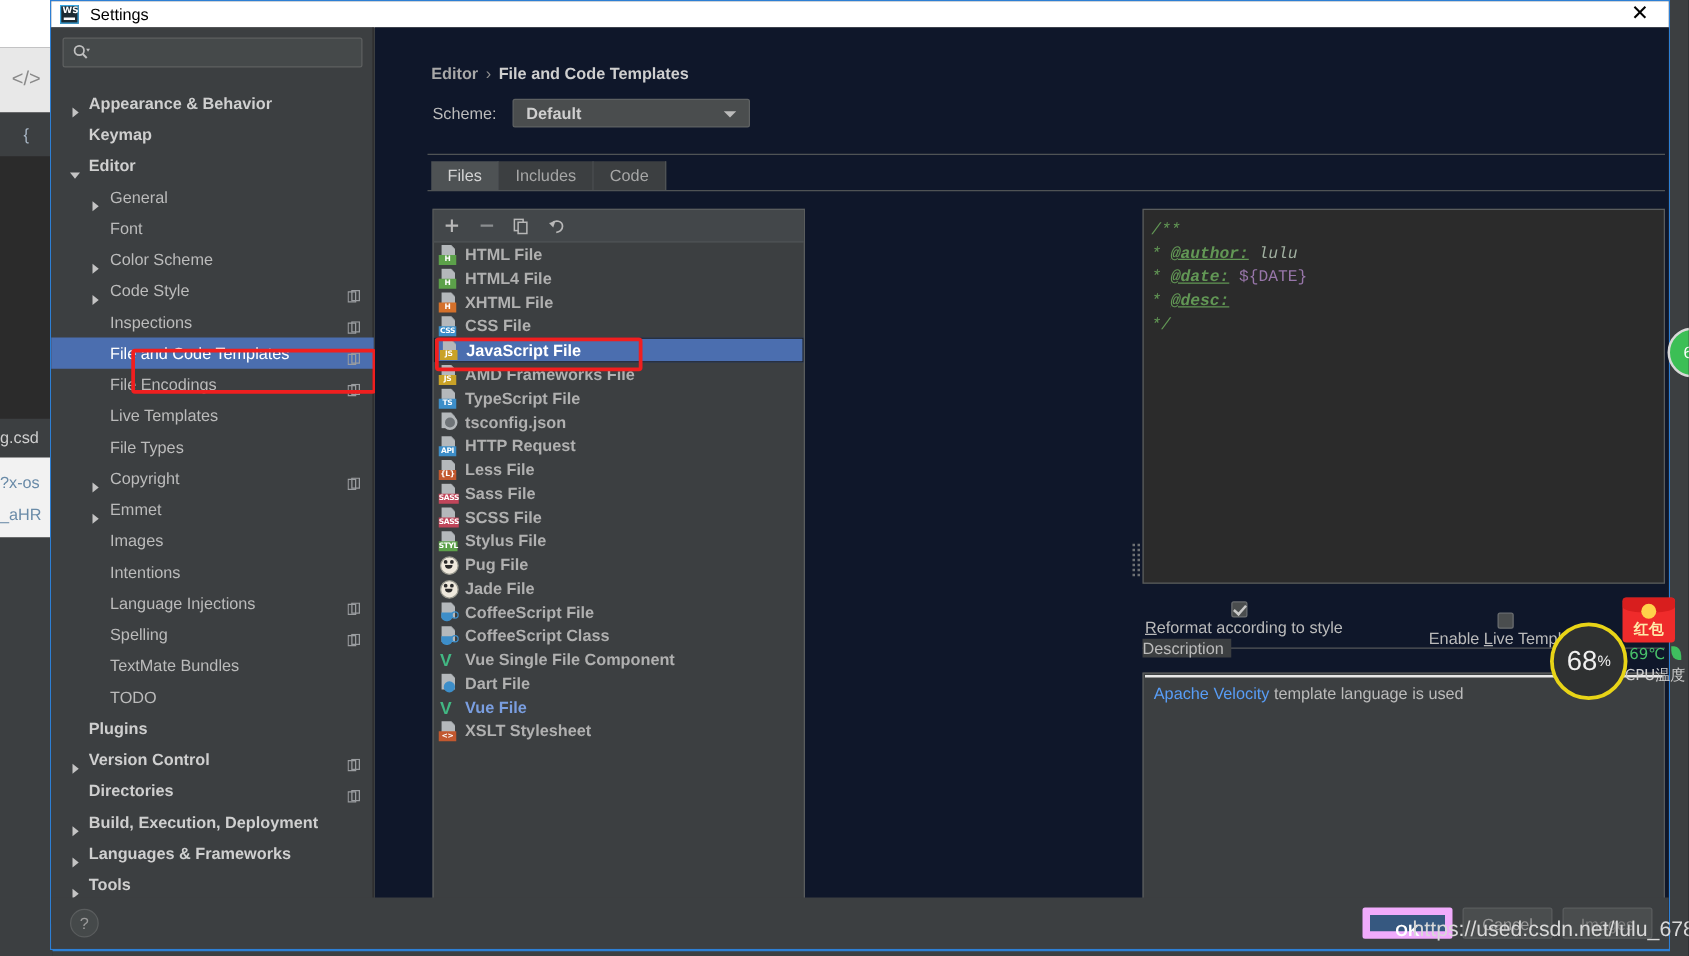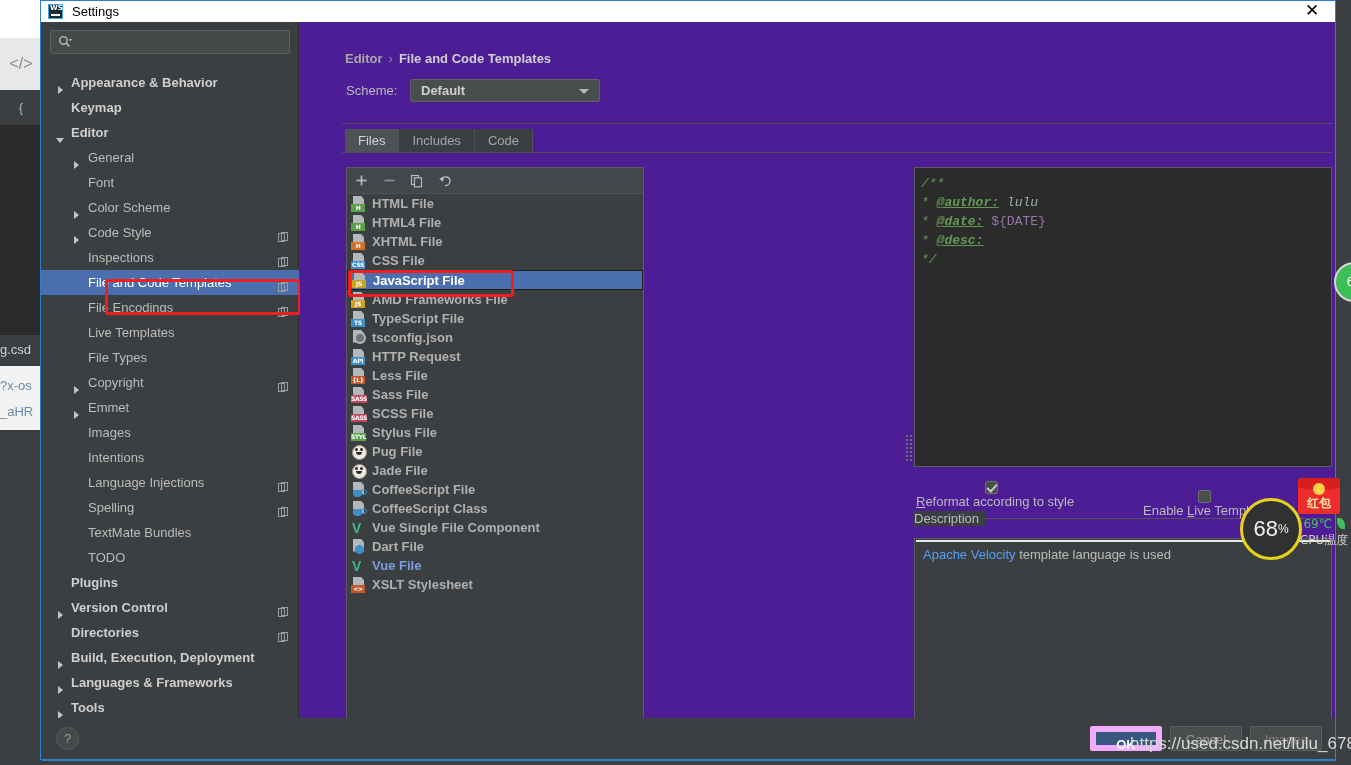--- a/index.html
+++ b/index.html
@@ -55,21 +55,21 @@
   .tree-row.sel .lbl{color:#ffffff;}
   .copy-badge{position:absolute;right:10px;top:6px;width:11px;height:11px;}
   
   .lvl0 .arrow{left:14px;} .lvl0 .lbl{left:30px;}
   .lvl1 .arrow{left:30px;} .lvl1 .lbl{left:47px;}
 
   
   .redbox{position:absolute;border:3px solid #f01f1f;border-radius:3px;pointer-events:none;}
 
   
-  #content{position:absolute;left:259px;top:0;width:1035px;height:717px;background:#4c1d95;}
+  #content{position:absolute;left:259px;top:0;width:1035px;height:717px;background:#0f172a;}
   #breadcrumb{position:absolute;left:45px;top:29px;font-size:13px;font-weight:bold;color:#a8a8a8;}
   #breadcrumb .crumb2{color:#cfcfcf;}
   #breadcrumb .sep{color:#8d8d8d;font-weight:normal;padding:0 6px;}
   #scheme-label{position:absolute;left:46px;top:61px;font-size:13px;color:#bbbbbb;}
   #scheme-select{position:absolute;left:110px;top:57px;width:190px;height:23px;background:#4a4d4e;
      border:1px solid #5e6162;box-sizing:border-box;border-radius:2px;}
   #scheme-value{position:absolute;left:10px;top:3px;font-size:13px;font-weight:bold;color:#cfcfcf;}
   .caret{position:absolute;right:10px;top:9px;width:0;height:0;border-left:5px solid transparent;
      border-right:5px solid transparent;border-top:5px solid #bbbbbb;}
   #sep-line{position:absolute;left:42px;top:101px;width:990px;height:1px;background:#4f5355;}

